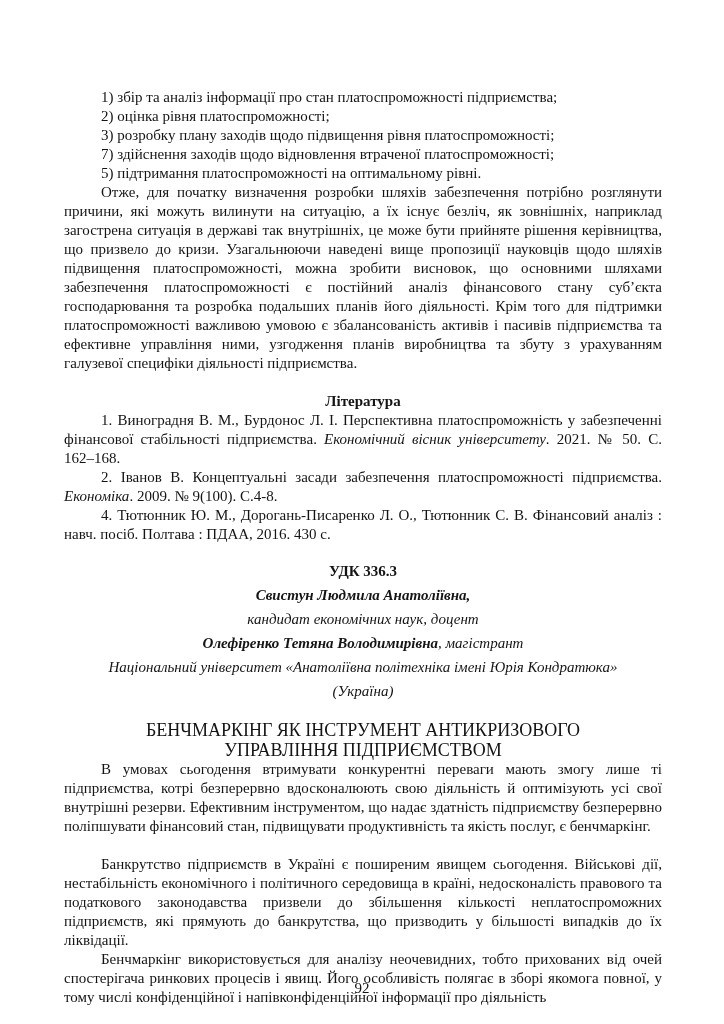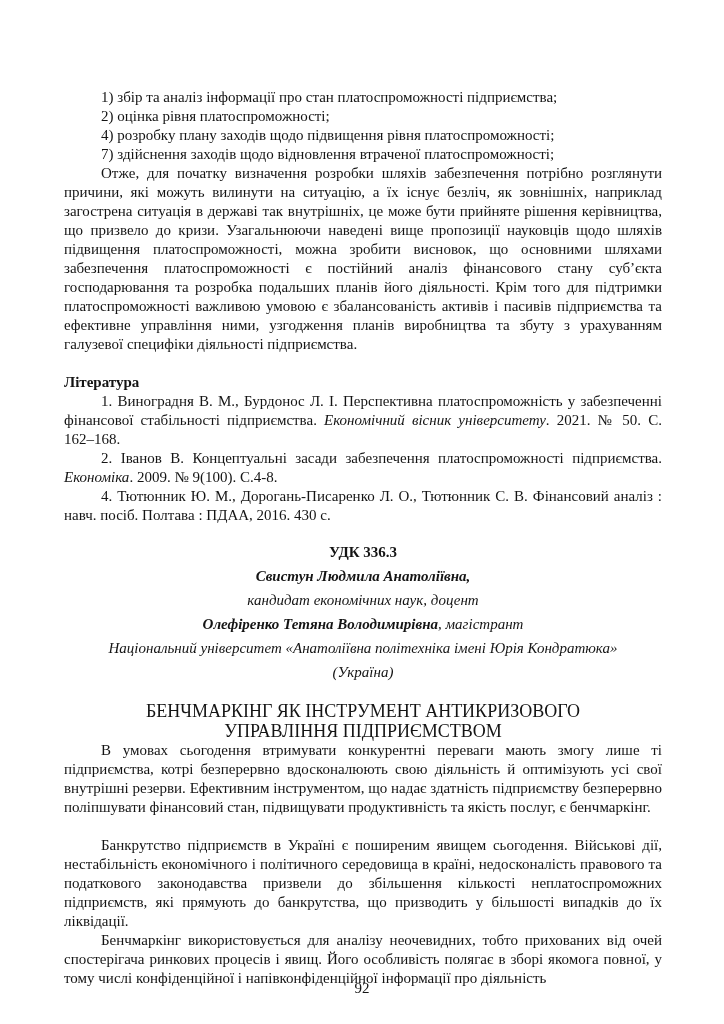--- a/index.html
+++ b/index.html
@@ -21,21 +21,21 @@
     text-align: justify;
     text-indent: 37px;
   }
   .list-item {
     margin: 0;
     text-align: left;
     text-indent: 37px;
   }
   .refs-heading {
     margin: 19px 0 0 0;
-    text-align: left;
+    text-align: center;
     font-weight: bold;
     font-size: 15px;
     line-height: 19px;
   }
   .udc {
     margin: 18px 0 0 0;
     font-weight: bold;
     text-align: center;
     text-indent: 0;
   }
@@ -62,22 +62,23 @@
   }
 </style>
 </head>
 <body>
 
 <div class="page">
 
   <div>
     <p class="list-item">1) збір та аналіз інформації про стан платоспроможності підприємства;</p>
     <p class="list-item">2) оцінка рівня платоспроможності;</p>
-    <p class="list-item">4) розробку плану заходів щодо підвищення рівня платоспроможності;</p>
+    <p class="list-item">3) розробку плану заходів щодо підвищення рівня платоспроможності;</p>
     <p class="list-item">7) здійснення заходів щодо відновлення втраченої платоспроможності;</p>
+    <p class="list-item">5) підтримання платоспроможності на оптимальному рівні.</p>
   </div>
 
   <p class="para">Отже, для початку визначення розробки шляхів забезпечення потрібно розглянути причини, які можуть вилинути на ситуацію, а їх існує безліч, як зовнішніх, наприклад загострена ситуація в державі так внутрішніх, це може бути прийняте рішення керівництва, що призвело до кризи. Узагальнюючи наведені вище пропозиції науковців щодо шляхів підвищення платоспроможності, можна зробити висновок, що основними шляхами забезпечення платоспроможності є постійний аналіз фінансового стану суб’єкта господарювання та розробка подальших планів його діяльності. Крім того для підтримки платоспроможності важливою умовою є збалансованість активів і пасивів підприємства та ефективне управління ними, узгодження планів виробництва та збуту з урахуванням галузевої специфіки діяльності підприємства.</p>
 
   <h3 class="refs-heading">Література</h3>
 
   <div>
     <p class="para"><span>1. Виноградня В. М., Бурдонос Л. І. Перспективна платоспроможність у забезпеченні фінансової стабільності підприємства. </span><span class="it">Економічний вісник університету</span><span>. 2021. № 50. С. 162–168.</span></p>
     <p class="para"><span>2. Іванов В. Концептуальні засади забезпечення платоспроможності підприємства. </span><span class="it">Економіка</span><span>. 2009. № 9(100). С.4-8.</span></p>
     <p class="para"><span>4. Тютюнник Ю. М., Дорогань-Писаренко Л. О., Тютюнник С. В.  Фінансовий аналіз : навч. посіб. Полтава : ПДАА, 2016.  430 с.</span><span class="it"></span><span></span></p>

